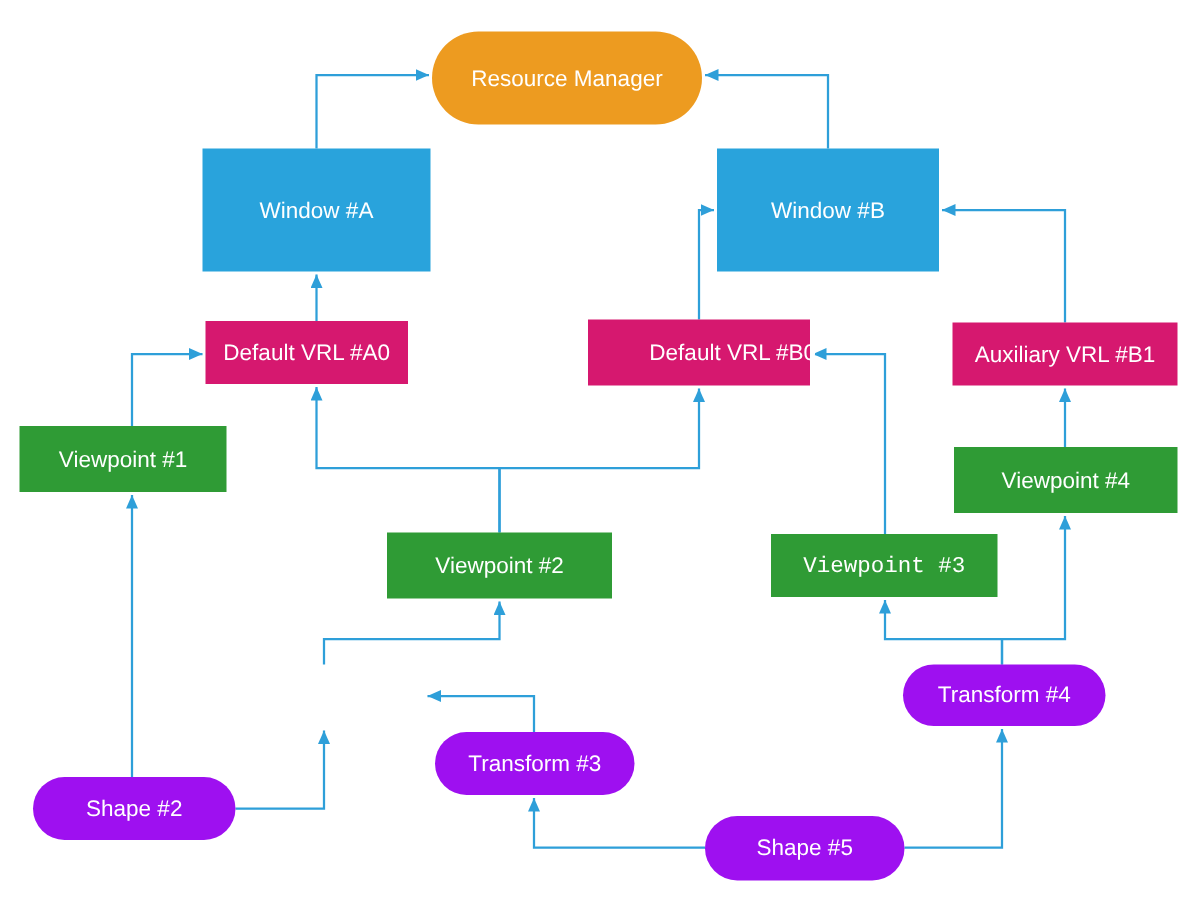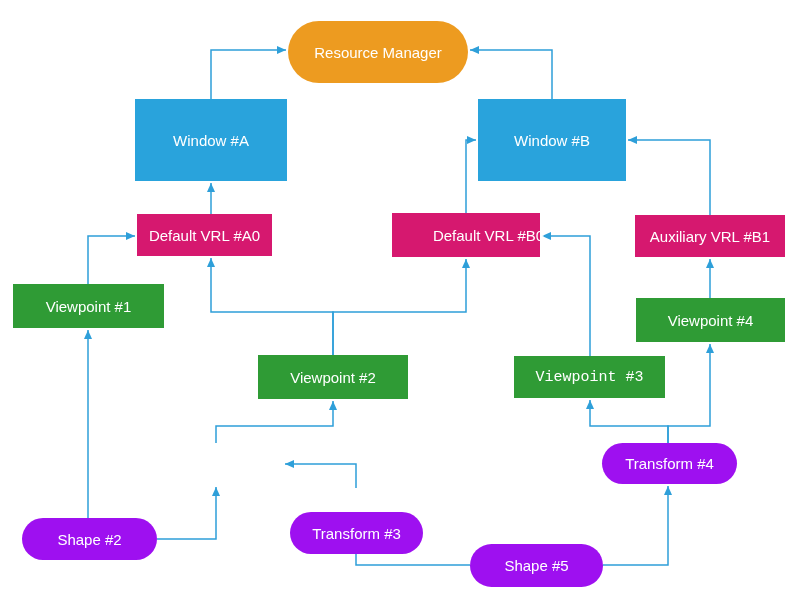--- a/index.html
+++ b/index.html
@@ -43,21 +43,21 @@
     white-space: nowrap;
     box-sizing: border-box;
   }
   
   [data-name="node-resource-manager"] { left: 288px; top: 21px;  width: 180px; height: 62px; border-radius: 31px; }
   [data-name="node-window-a"]         { left: 135px; top: 99px;  width: 152px; height: 82px; }
   [data-name="node-window-b"]         { left: 478px; top: 99px;  width: 148px; height: 82px; }
   [data-name="node-default-vrl-a0"]   { left: 137px; top: 214px; width: 135px; height: 42px; }
   [data-name="node-default-vrl-b0"]   { left: 392px; top: 213px; width: 148px; height: 44px; padding-left: 45px; }
   [data-name="node-auxiliary-vrl-b1"] { left: 635px; top: 215px; width: 150px; height: 42px; }
-  [data-name="node-viewpoint-1"]      { left: 13px;  top: 284px; width: 151px; height: 44px; }
+  [data-name="node-viewpoint-1"]      { left: 13px;  top: 284px; width: 138px; height: 44px; }
   [data-name="node-viewpoint-2"]      { left: 258px; top: 355px; width: 150px; height: 44px; }
   [data-name="node-viewpoint-3"]      { left: 514px; top: 356px; width: 151px; height: 42px; }
   [data-name="node-viewpoint-4"]      { left: 636px; top: 298px; width: 149px; height: 44px; }
   [data-name="node-transform-1"]      { left: 150px; top: 443px; width: 133px; height: 42px; border-radius: 21px; }
   [data-name="node-transform-3"]      { left: 290px; top: 488px; width: 133px; height: 42px; border-radius: 21px; }
   [data-name="node-transform-4"]      { left: 602px; top: 443px; width: 135px; height: 41px; border-radius: 21px; justify-content: center; }
   [data-name="node-shape-2"]          { left: 22px;  top: 518px; width: 135px; height: 42px; border-radius: 21px; }
   [data-name="node-shape-5"]          { left: 470px; top: 544px; width: 133px; height: 43px; border-radius: 22px; }
 </style>
 </head>
@@ -114,21 +114,21 @@
   </div>
   <div class="node" data-name="node-viewpoint-2" style="background: rgb(47, 155, 53);">
     <span data-name="node-label">Viewpoint #2</span>
   </div>
   <div class="node" data-name="node-viewpoint-3" style="background: rgb(47, 155, 53); font-family: Liberation Mono, monospace;">
     <span data-name="node-label">Viewpoint #3</span>
   </div>
   <div class="node" data-name="node-viewpoint-4" style="background: rgb(47, 155, 53);">
     <span data-name="node-label">Viewpoint #4</span>
   </div>
-  <div class="node" data-name="node-transform-3" style="background: rgb(158, 16, 240); margin-top: 24px;">
+  <div class="node" data-name="node-transform-3" style="background: rgb(158, 16, 240);">
     <span data-name="node-label">Transform #3</span>
   </div>
   <div class="node" data-name="node-transform-4" style="background: rgb(158, 16, 240);">
     <span data-name="node-label">Transform #4</span>
   </div>
   <div class="node" data-name="node-shape-2" style="background: rgb(158, 16, 240);">
     <span data-name="node-label">Shape #2</span>
   </div>
   <div class="node" data-name="node-shape-5" style="background: rgb(158, 16, 240); text-align: right;">
     <span data-name="node-label">Shape #5</span>

